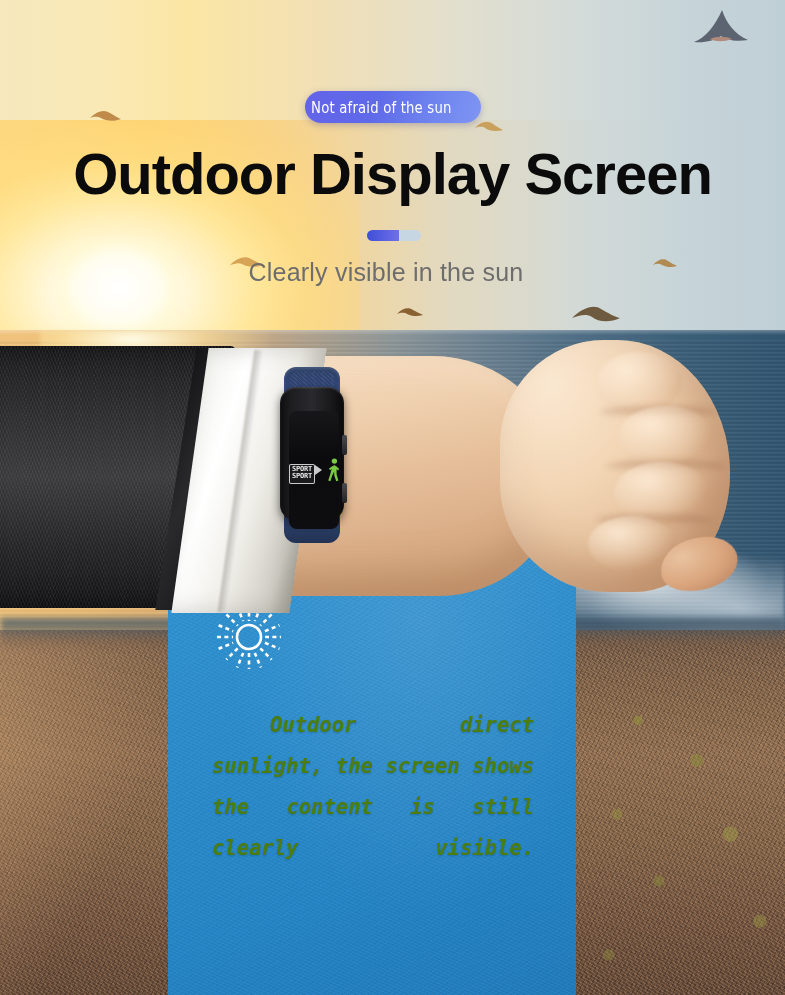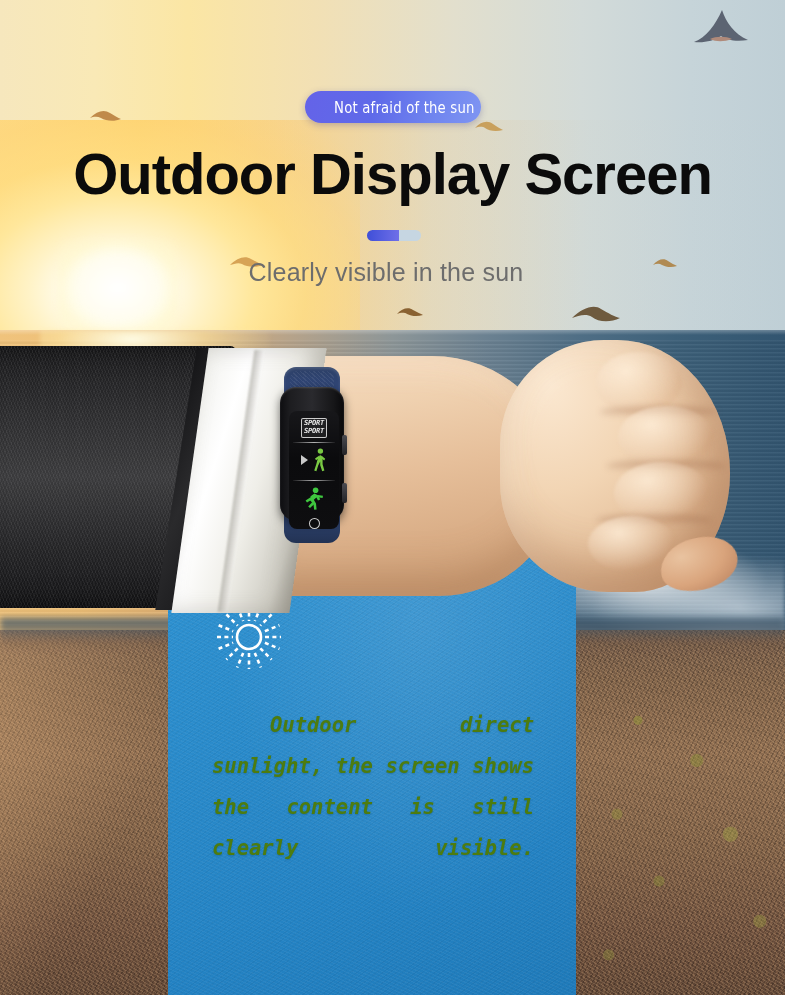--- a/index.html
+++ b/index.html
@@ -220,21 +220,21 @@
     border-radius:2px;
   }
   .band-btn.b1 { top:48px; }
   .band-btn.b2 { top:96px; }
 
   .screen {
     position:absolute; left:9px; top:24px; width:50px; height:118px;
     background:linear-gradient(to bottom, #17171a 0%, #0b0b0d 40%, #0e0e10 100%);
     border-radius:8px;
     overflow:hidden;
-    display:flex; flex-direction:column; align-items:center;font-style:italic;
+    display:flex; flex-direction:row; align-items:center;
   }
   .sport-mode {
     margin-top:7px;
     border:1px solid rgba(235,235,235,.85);
     border-radius:2px;
     padding:1px 2px 2px;
     line-height:7.5px;
     text-align:center;
     background:rgba(255,255,255,.06);
   }
@@ -293,21 +293,21 @@
     text-indent:58px;
     text-shadow:0 1px 2px rgba(0,60,110,.30);
   }
   .panel-text::after { content:""; display:inline-block; width:100%; }
 
   
   .badge {
     position:absolute; left:305px; top:91px; width:176px; height:32px;
     border-radius:16px;
     background:linear-gradient(105deg, #6463e8 0%, #5f6ae9 40%, #6f84ef 72%, #7f95f2 100%);
-    display:flex; align-items:center; justify-content:flex-end;
+    display:flex; align-items:center; justify-content:flex-start;
     box-shadow:0 2px 7px rgba(60,60,140,.30);
   }
   .badge span {
     font-family:"DejaVu Sans Condensed","DejaVu Sans", sans-serif;
     font-size:16px; color:#fff; letter-spacing:.2px;
     transform:scaleX(.92);
   }
 
   .headline {
     position:absolute; left:0; top:140px; width:785px;

